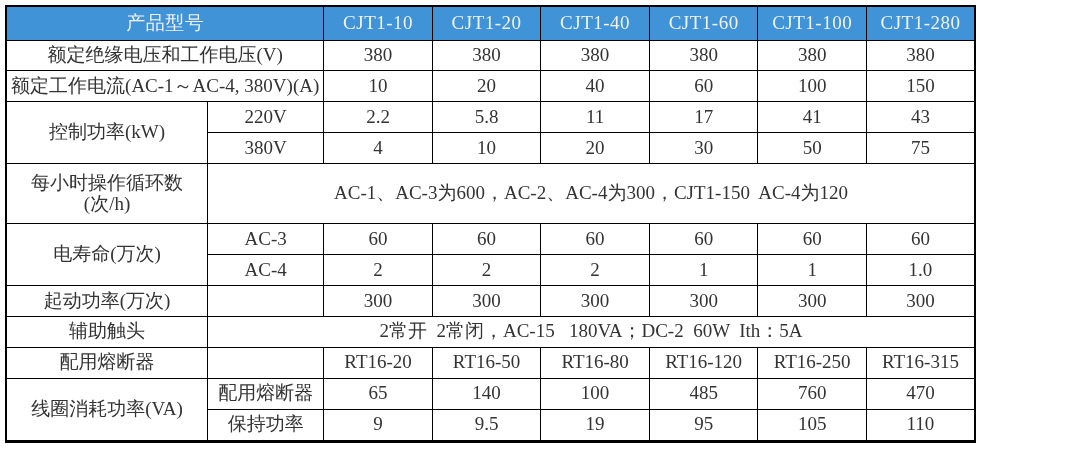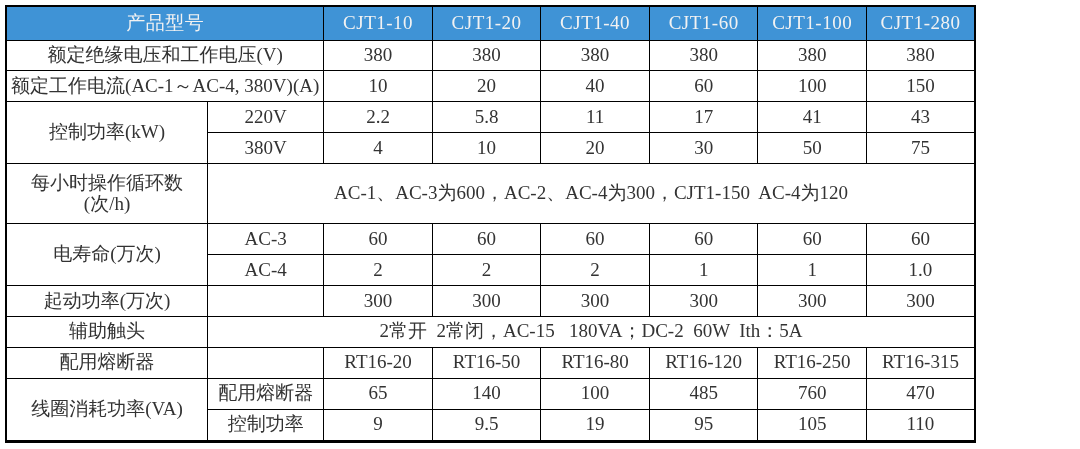--- a/index.html
+++ b/index.html
@@ -171,21 +171,21 @@
       <td>配用熔断器</td>
       <td>65</td>
       <td>140</td>
       <td>100</td>
       <td>485</td>
       <td>760</td>
       <td>470</td>
     </tr>
 
     <tr>
-      <td>控制功率</td>
+      <td>保持功率</td>
       <td>9</td>
       <td>9.5</td>
       <td>19</td>
       <td>95</td>
       <td>105</td>
       <td>110</td>
     </tr>
   </tbody>
     </table>
 </div>

